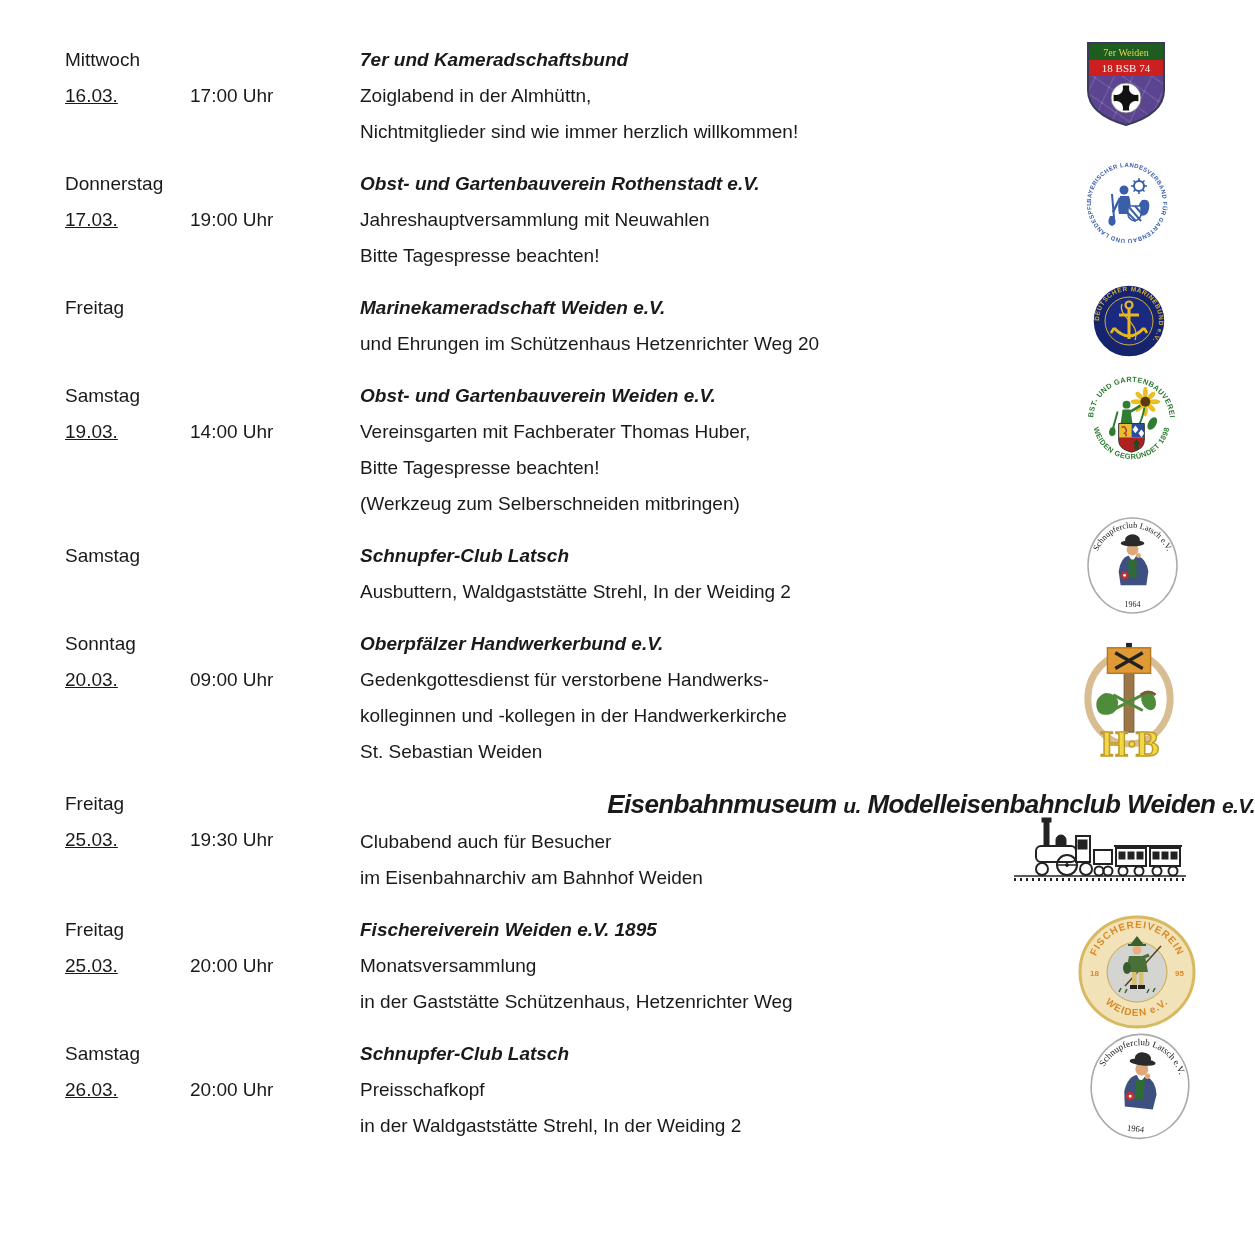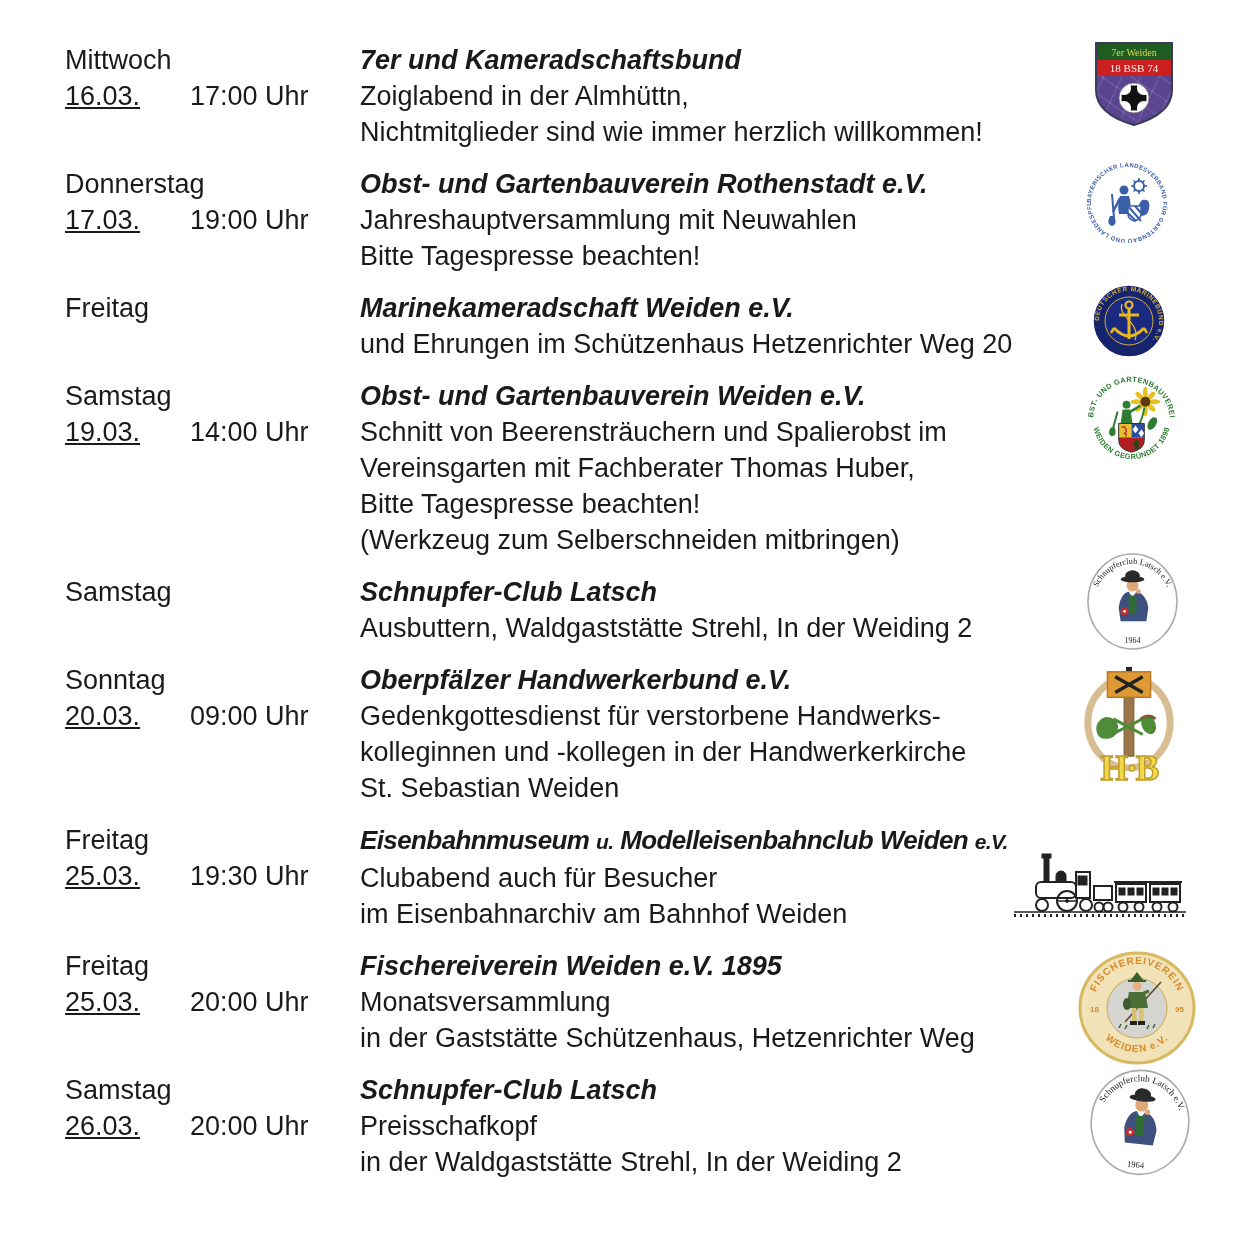--- a/index.html
+++ b/index.html
@@ -2,33 +2,33 @@
 <html><head>
 <meta charset="utf-8">
 <style>
   html,body{margin:0;padding:0;background:#fff;}
   body{width:1255px;height:1255px;overflow:hidden;
        font-family:"Liberation Sans","DejaVu Sans",sans-serif;color:#1a1a1a;}
   .page{position:relative;width:1255px;height:1255px;padding:42px 0 0 65px;box-sizing:border-box;}
   .row{position:relative;display:flex;margin-bottom:16px;}
   .col-when{width:295px;flex-shrink:0;}
   .col-desc{flex:1;}
-  .day,.datetime,.title,.line{font-size:27px;line-height:36px;white-space:nowrap;}
+  .day,.datetime,.title,.line{font-size:19px;line-height:36px;white-space:nowrap;}
   .date{display:inline-block;width:125px;text-decoration:underline;}
   .title{font-weight:bold;font-style:italic;}
   .title .small{font-size:21px;}
-  .t-condensed{letter-spacing:-0.6px;font-size:26px;}
+  .t-condensed{letter-spacing:-0.6px;font-size:26px;text-align:right;}
   .logo{position:absolute;}
   .logo svg{display:block;width:100%;height:auto;}
-  .logo-r1{right:80px;top:-2px;width:82px;}
+  .logo-r1{right:88px;top:-2px;width:82px;}
   .logo-r2{right:87px;top:-10px;width:82px;}
   .logo-r3{right:89px;top:-6px;width:74px;}
   .logo-r4{right:75px;top:-6px;width:97px;}
   .logo-r5{right:75px;top:-24px;width:95px;}
-  .logo-r6{right:75px;top:0;width:102px;}
+  .logo-r6{right:75px;top:12px;width:102px;}
   .logo-r7{right:67px;top:24px;width:176px;}
   .logo-r8{right:58px;top:2px;width:120px;}
   .logo-r9{right:63px;top:-6px;width:104px;transform:rotate(6deg);}
   .serif{font-family:"Liberation Serif","DejaVu Serif",serif;}
 </style>
 </head>
 <body>
 
 <div class="page">
 
@@ -144,21 +144,20 @@
     </div>
   </div>
 
   <div class="row">
     <div class="col-when">
       <div class="day">Samstag</div>
       <div class="datetime"><span class="date">19.03.</span><span class="time">14:00 Uhr</span></div>
     </div>
     <div class="col-desc">
       <div class="title">Obst- und Gartenbauverein Weiden e.V.</div>
-      <div class="line">Schnitt von Beerensträuchern und Spalierobst im</div>
       <div class="line">Vereinsgarten mit Fachberater Thomas Huber,</div>
       <div class="line">Bitte Tagespresse beachten!</div>
       <div class="line">(Werkzeug zum Selberschneiden mitbringen)</div>
     </div>
     <div class="logo logo-r4">
       <svg viewBox="0 0 98 98" xmlns="http://www.w3.org/2000/svg">
         <defs>
           <path id="ogvTop" d="M10,49 A39,39 0 1,1 88,49" fill="none"></path>
           <path id="ogvBot" d="M10,49 A39,39 0 0,0 88,49" fill="none"></path>
           <clipPath id="ogvShield">

